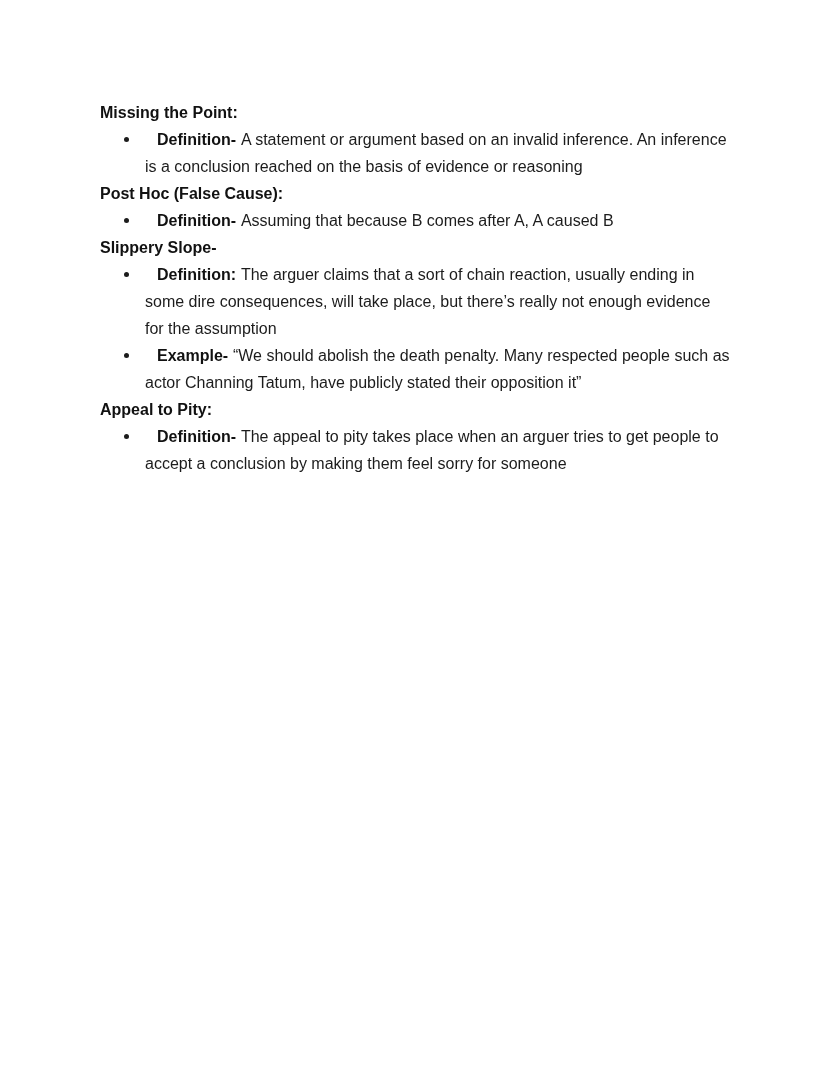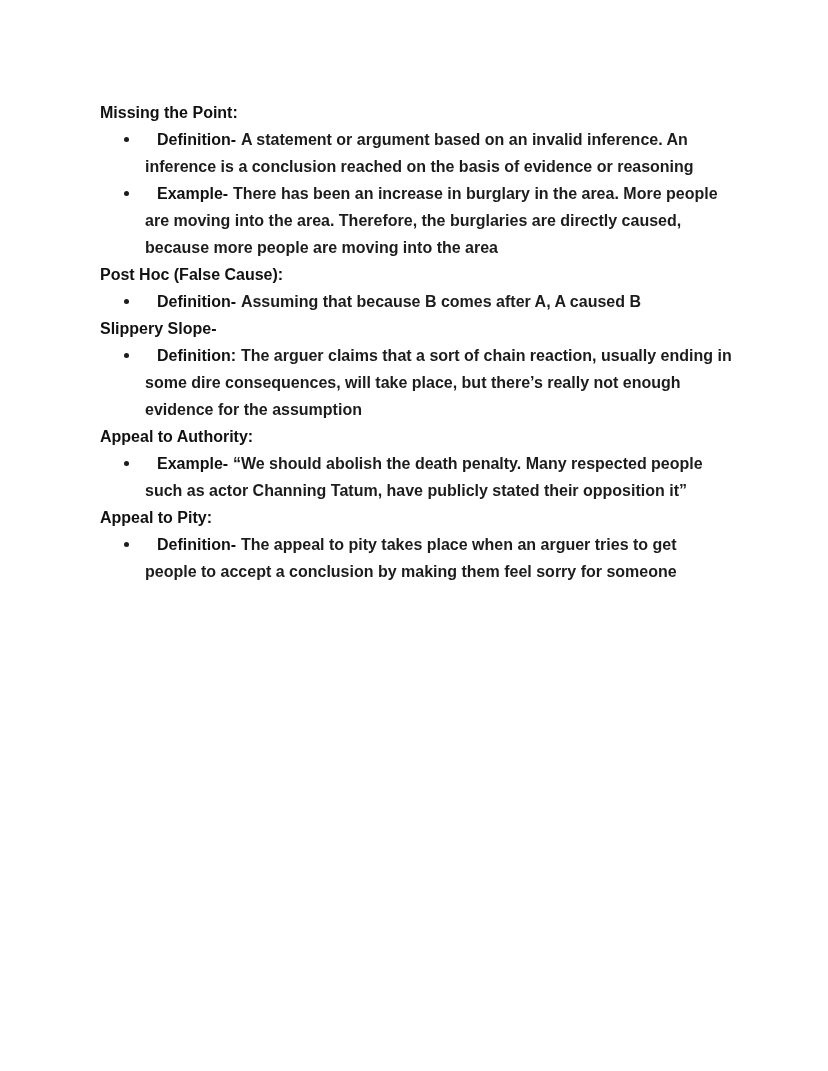--- a/index.html
+++ b/index.html
@@ -46,37 +46,33 @@
     height: 5px;
     border-radius: 50%;
     background: #1c1c1c;
   }
   .label {
     font-weight: 700;
     margin-right: 0.3em;
     color: #111111;
     margin-left: 12px;
   }
-  .text { font-weight: 700; text-align: center; }
+  .text { font-weight: 400; text-align: center; }
 </style>
 </head>
 <body>
 
 <div class="page">
 
   <section class="section">
     <h2 class="heading">Missing the Point:</h2>
     <ul class="items">
       <li class="item">
         <span class="bullet"></span>
         <span class="label">Definition-</span><span class="text">A statement or argument based on an invalid inference. An inference is a conclusion reached on the basis of evidence or reasoning</span>
-      </li>
-      <li class="item">
-        <span class="bullet"></span>
-        <span class="label">Example-</span><span class="text">There has been an increase in burglary in the area. More people are moving into the area. Therefore, the burglaries are directly caused, because more people are moving into the area</span>
       </li>
     </ul>
   </section>
 
   <section class="section">
     <h2 class="heading">Post Hoc (False Cause):</h2>
     <ul class="items">
       <li class="item">
         <span class="bullet"></span>
         <span class="label">Definition-</span><span class="text">Assuming that because B comes after A, A caused B</span>
@@ -88,21 +84,20 @@
     <h2 class="heading">Slippery Slope-</h2>
     <ul class="items">
       <li class="item">
         <span class="bullet"></span>
         <span class="label">Definition:</span><span class="text">The arguer claims that a sort of chain reaction, usually ending in some dire consequences, will take place, but there’s really not enough evidence for the assumption</span>
       </li>
     </ul>
   </section>
 
   <section class="section">
-    <h2 class="heading">Appeal to Authority:</h2>
     <ul class="items">
       <li class="item">
         <span class="bullet"></span>
         <span class="label">Example-</span><span class="text">“We should abolish the death penalty. Many respected people such as actor Channing Tatum, have publicly stated their opposition it”</span>
       </li>
     </ul>
   </section>
 
   <section class="section">
     <h2 class="heading">Appeal to Pity:</h2>

